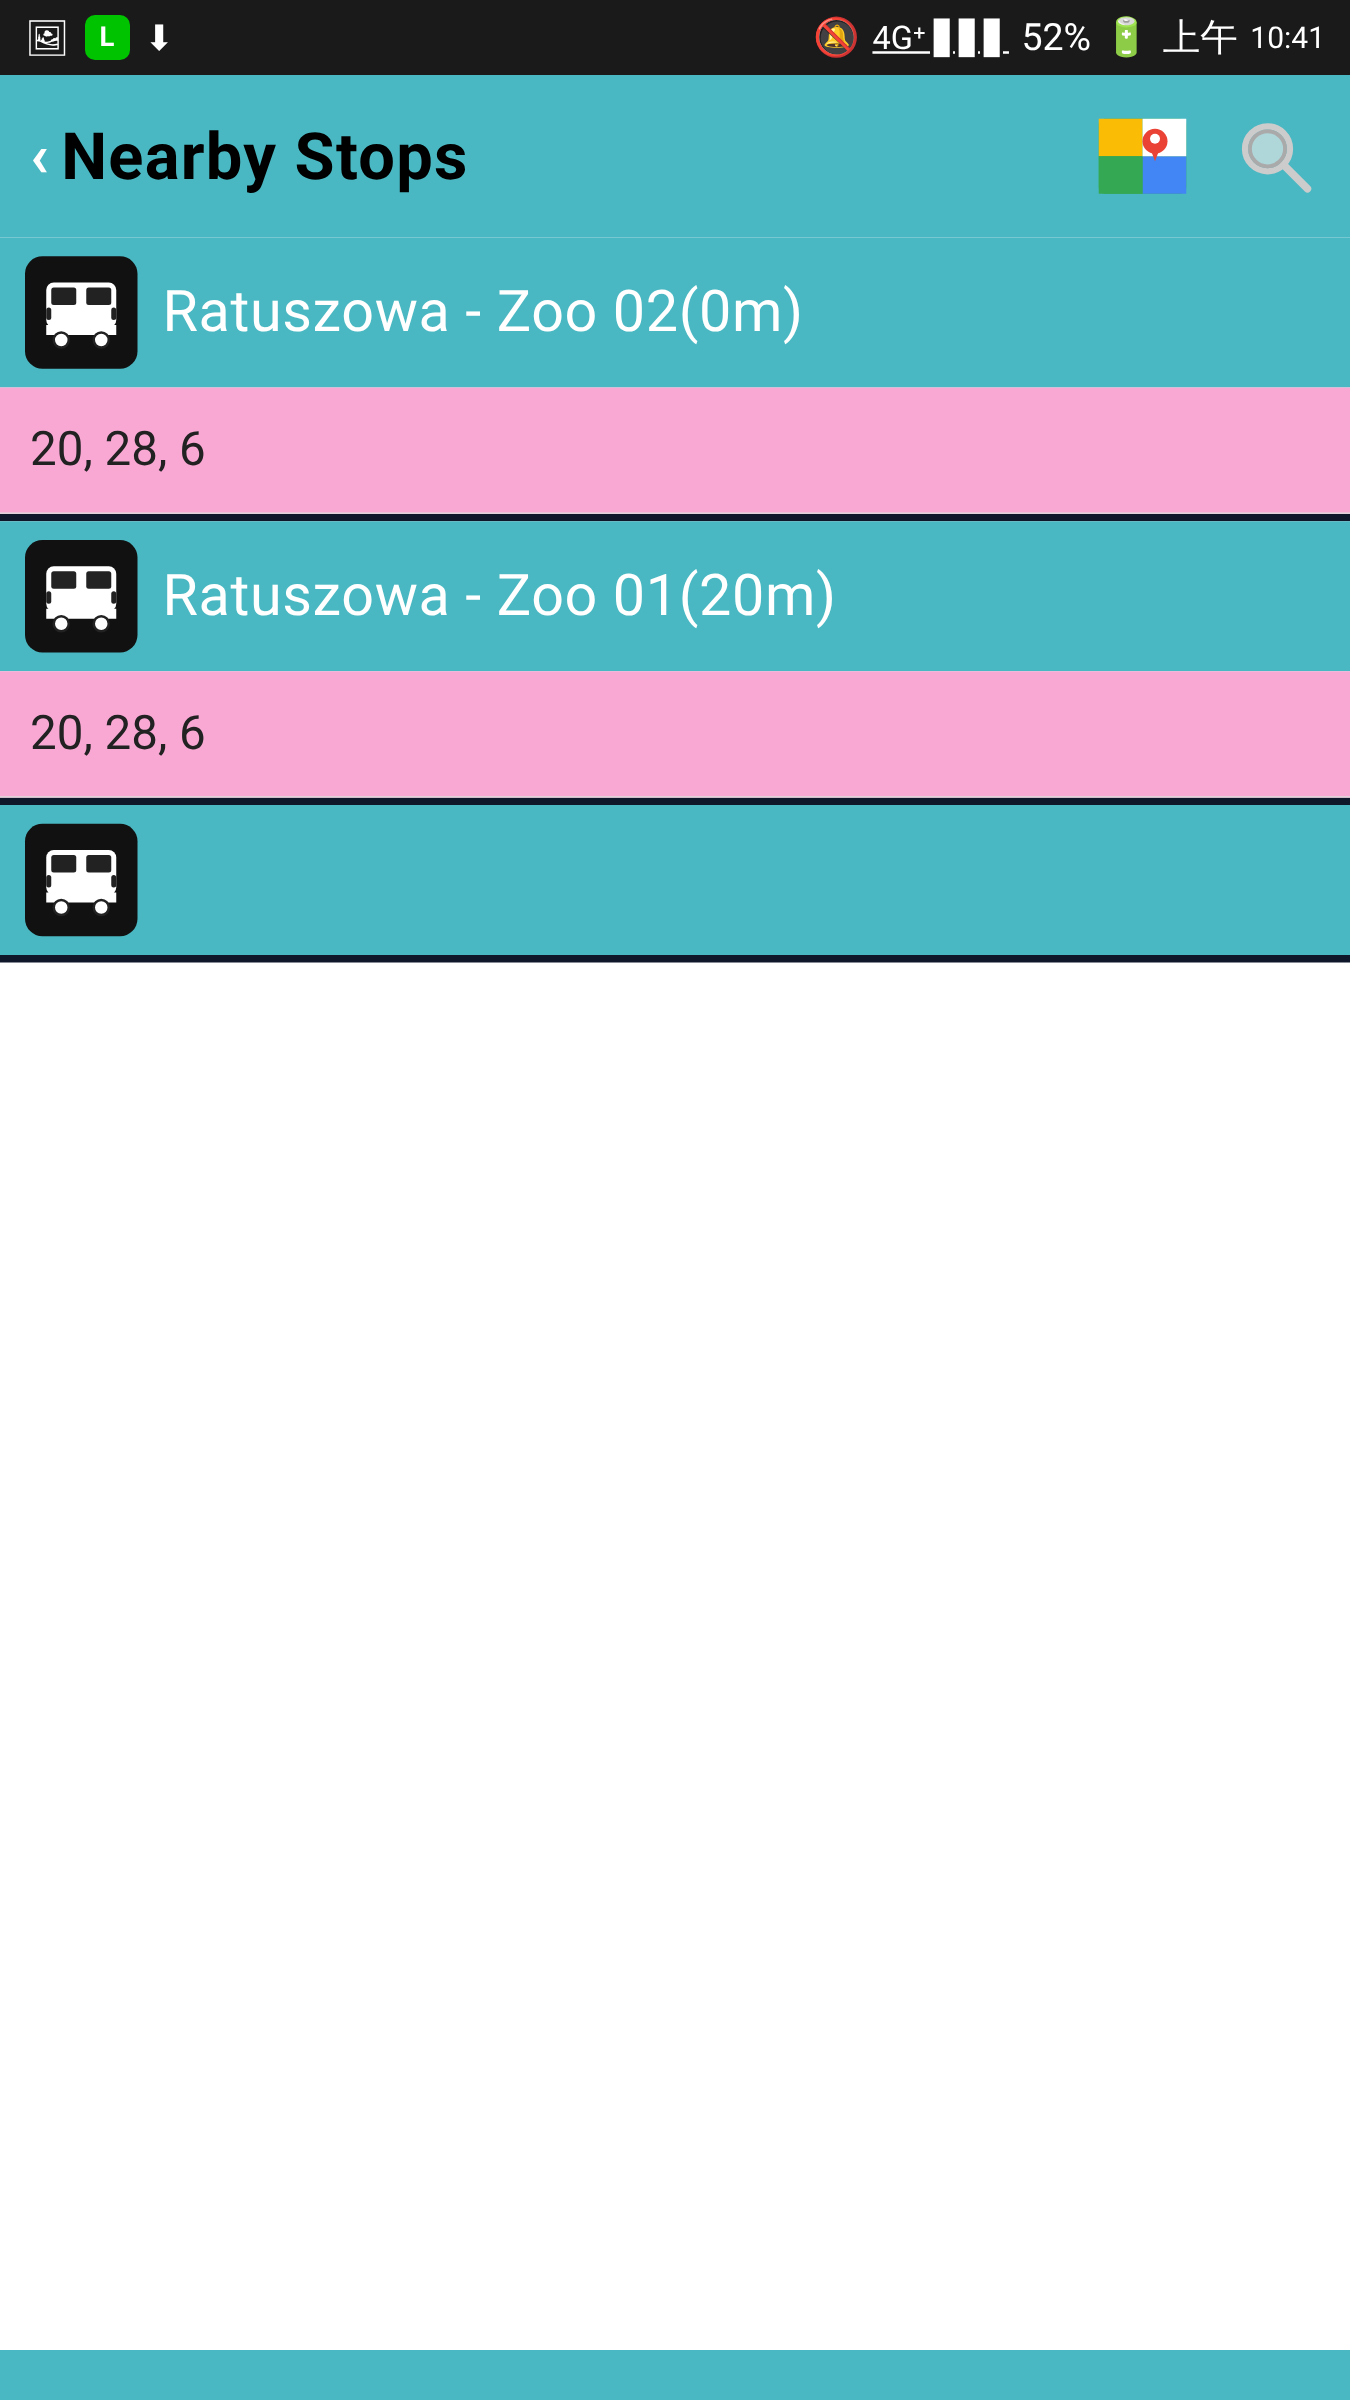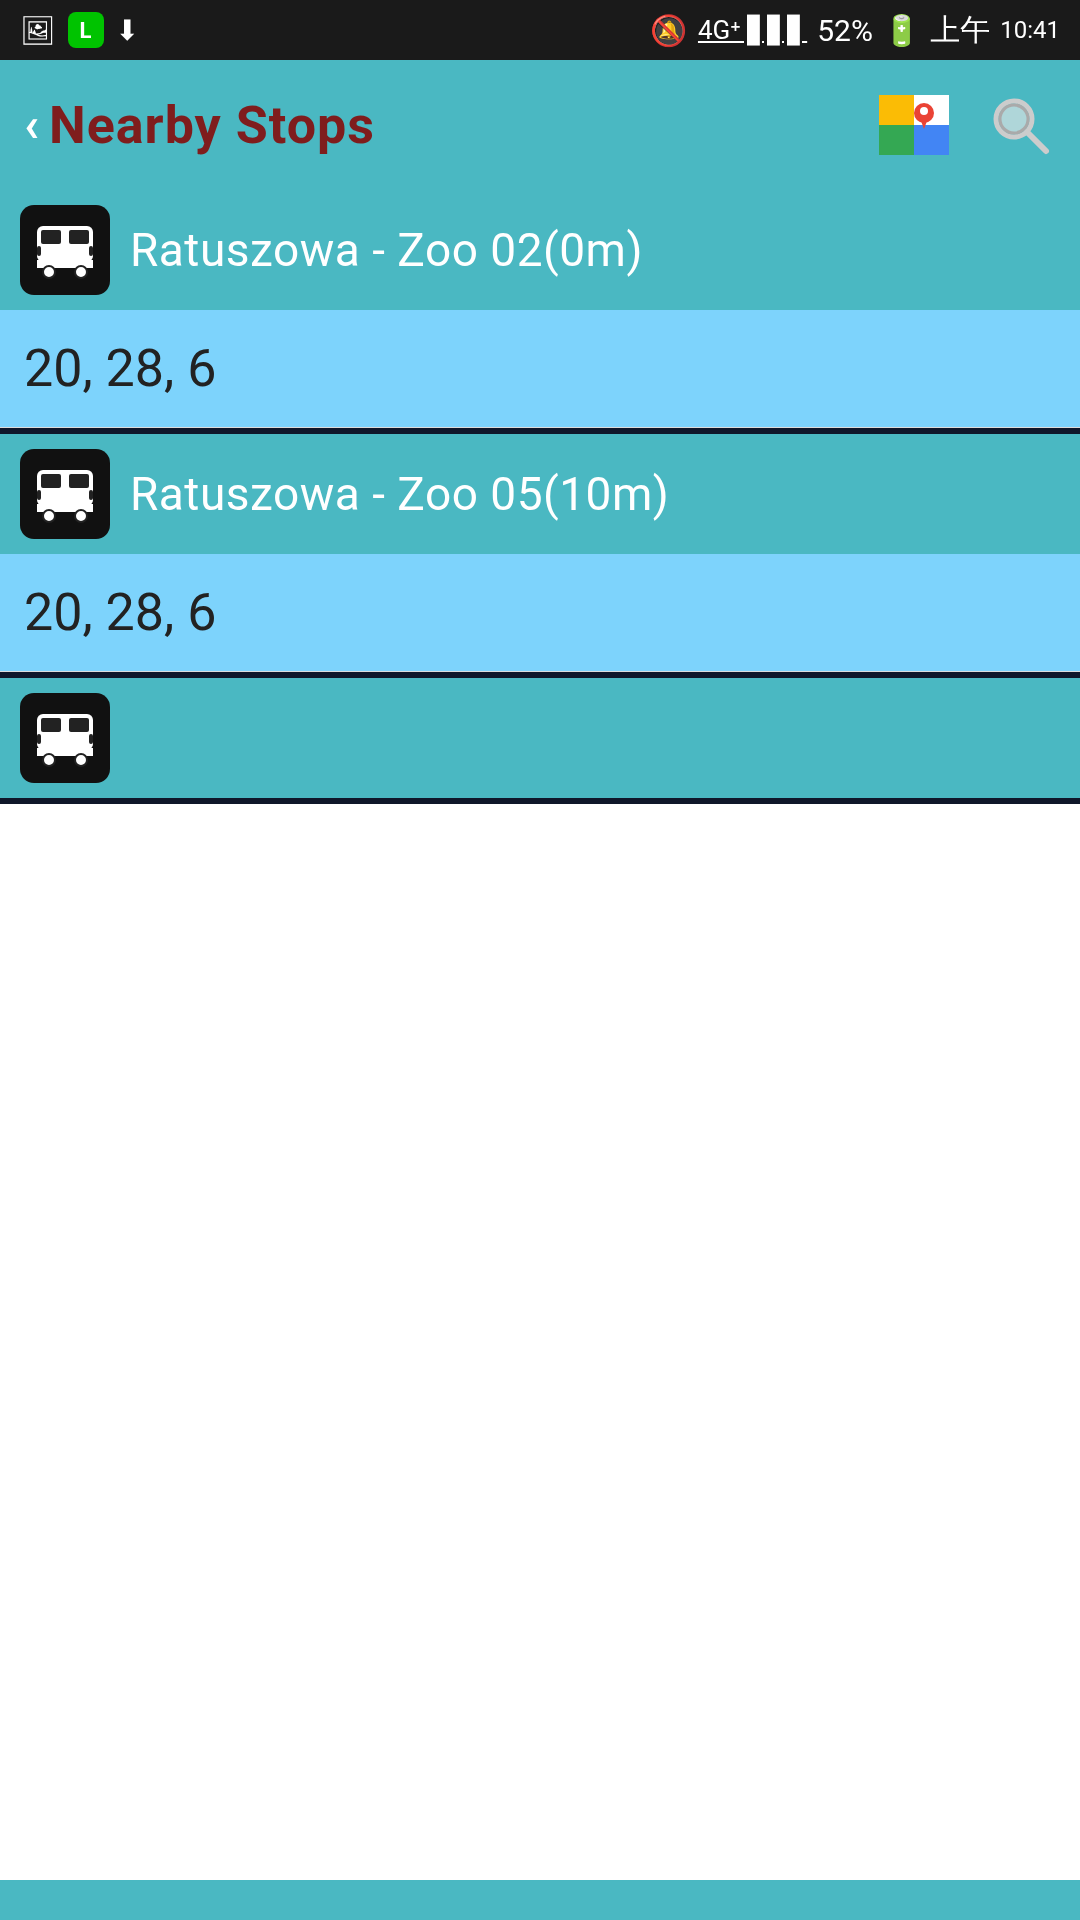--- a/index.html
+++ b/index.html
@@ -57,21 +57,21 @@
     }
 
     .back-arrow {
       color: #fff;
       font-size: 48px;
       font-weight: bold;
       line-height: 1;
     }
 
     .app-title {
-      color: #7f1d1d;
+      color: #000000;
       font-size: 52px;
       font-weight: bold;
       letter-spacing: 1px;
     }
 
     .app-bar-right {
       display: flex;
       align-items: center;
       gap: 30px;
     }
@@ -130,23 +130,23 @@
     .stop-name {
       color: #fff;
       font-size: 46px;
       font-weight: 400;
       letter-spacing: 0.5px;
     }
 
     .routes-row {
       width: 100%;
       padding: 28px 24px;
-      font-size: 52px;
+      font-size: 38px;
       color: #222;
-      background: #7dd3fc;
+      background: #f9a8d4;
       border-bottom: 1.5px solid #ddd;
     }
 
     
     .bottom-bar {
       position: fixed;
       bottom: 0;
       left: 0;
       width: 1080px;
       height: 40px;
@@ -245,21 +245,21 @@
           <rect x="6" y="10" width="56" height="36" rx="6" fill="white"></rect>
           <rect x="10" y="14" width="20" height="14" rx="2" fill="#222"></rect>
           <rect x="38" y="14" width="20" height="14" rx="2" fill="#222"></rect>
           <rect x="6" y="44" width="56" height="8" rx="0" fill="white"></rect>
           <circle cx="18" cy="56" r="6" fill="white" stroke="#222" stroke-width="2"></circle>
           <circle cx="50" cy="56" r="6" fill="white" stroke="#222" stroke-width="2"></circle>
           <rect x="6" y="30" width="4" height="10" rx="2" fill="#222"></rect>
           <rect x="58" y="30" width="4" height="10" rx="2" fill="#222"></rect>
         </svg>
       </div>
-      <span class="stop-name">Ratuszowa - Zoo 05(10m)</span>
+      <span class="stop-name">Ratuszowa - Zoo 01(20m)</span>
     </div>
     <div class="routes-row">20, 28, 6</div>
   </div>
 
   <div class="stop-item">
     <div class="stop-header">
       <div class="bus-icon-box">
         <svg viewBox="0 0 68 68" xmlns="http://www.w3.org/2000/svg" fill="white">
           <rect x="6" y="10" width="56" height="36" rx="6" fill="white"></rect>
           <rect x="10" y="14" width="20" height="14" rx="2" fill="#222"></rect>

